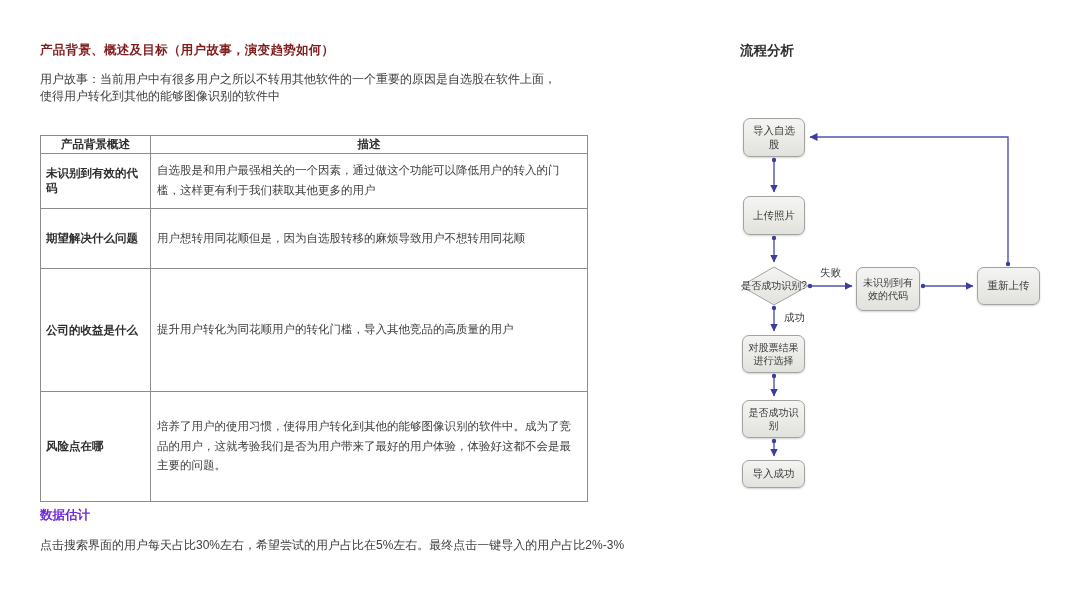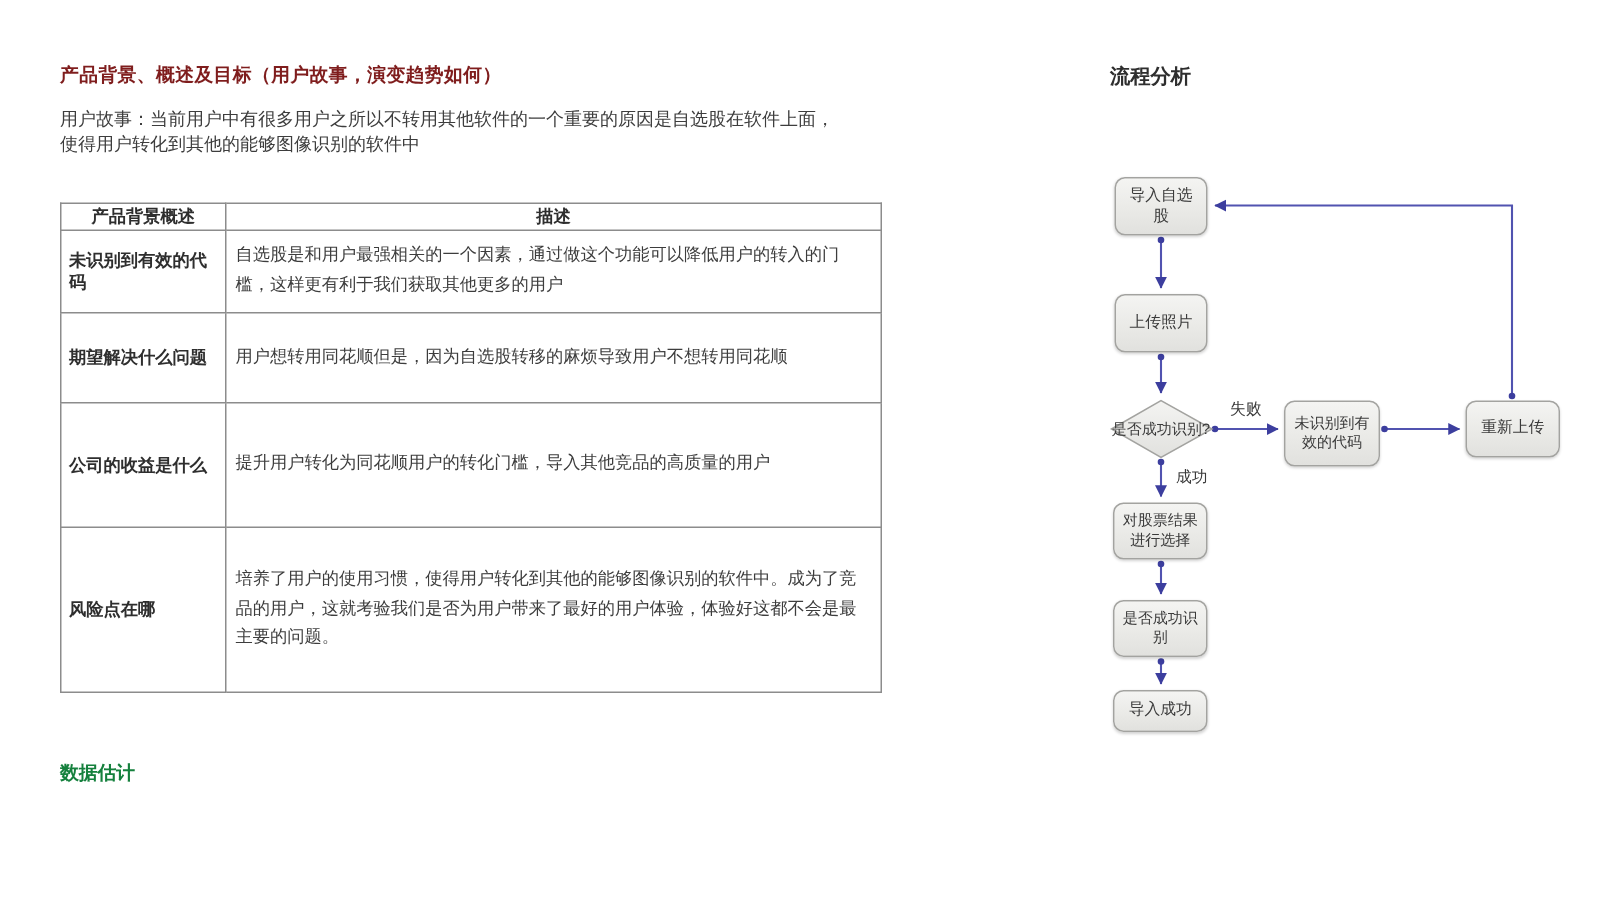--- a/index.html
+++ b/index.html
@@ -39,21 +39,21 @@
   }
   td.row-label {
     width:110px; font-weight:bold; color:#2e2e2e;
     padding:2px 4px 2px 5px; font-size:11.5px;
   }
   td.row-desc {
     padding:3px 8px 3px 6px; line-height:1.7;
   }
   .data-heading {
     left:40px; top:507px;
-    font-size:12.5px; font-weight:bold; color:#15803d;
+    font-size:12.5px; font-weight:bold; color:#6d28d9;
   }
   .data-text {
     left:40px; top:537px; width:600px;
     font-size:12px; color:#3d3d3d;
   }
 
   
   .flow-title {
     left:740px; top:42px;
     font-size:13.5px; font-weight:bold; color:#2e2e2e;
@@ -103,32 +103,33 @@
       <th>描述</th>
     </tr>
     <tr style="height:55px">
       <td class="row-label">未识别到有效的代码</td>
       <td class="row-desc">自选股是和用户最强相关的一个因素，通过做这个功能可以降低用户的转入的门槛，这样更有利于我们获取其他更多的用户</td>
     </tr>
     <tr style="height:60px">
       <td class="row-label">期望解决什么问题</td>
       <td class="row-desc">用户想转用同花顺但是，因为自选股转移的麻烦导致用户不想转用同花顺</td>
     </tr>
-    <tr style="height:83px">
+    <tr style="height:123px">
       <td class="row-label">公司的收益是什么</td>
       <td class="row-desc">提升用户转化为同花顺用户的转化门槛，导入其他竞品的高质量的用户</td>
     </tr>
     <tr style="height:110px">
       <td class="row-label">风险点在哪</td>
       <td class="row-desc">培养了用户的使用习惯，使得用户转化到其他的能够图像识别的软件中。成为了竞品的用户，这就考验我们是否为用户带来了最好的用户体验，体验好这都不会是最主要的问题。</td>
     </tr>
   </tbody>
     </table>
 
   <div class="abs data-heading">数据估计</div>
+  <div class="abs data-text">点击搜索界面的用户每天占比30%左右，希望尝试的用户占比在5%左右。最终点击一键导入的用户占比2%-3%</div>
 
   <div class="abs flow-title">流程分析</div>
 
   <svg class="abs flow-svg" width="1067" height="600" viewBox="0 0 1067 600">
     <defs>
       <marker id="arr" markerWidth="9" markerHeight="9" refX="7.5" refY="4" orient="auto" markerUnits="userSpaceOnUse">
         <path d="M0,0 L8,4 L0,8 Z" fill="#3c3e9e"></path>
       </marker>
       <linearGradient id="nodeGrad" x1="0" y1="0" x2="0" y2="1">
         <stop offset="0%" stop-color="#f4f4f2"></stop>

